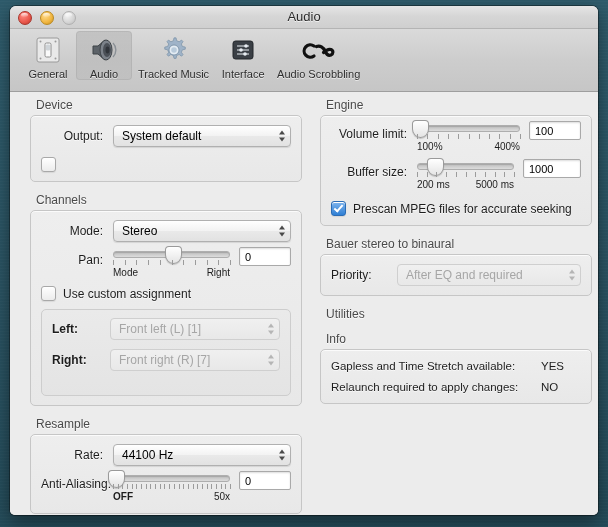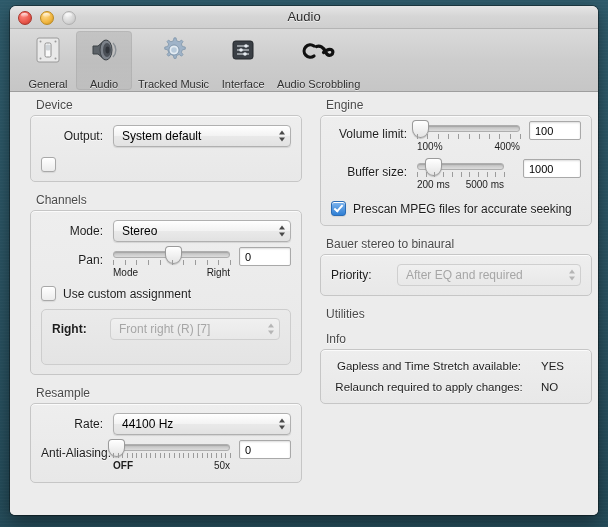--- a/index.html
+++ b/index.html
@@ -67,21 +67,20 @@
     display: flex;
     align-items: flex-start;
     padding-left: 10px;
   }
   .tb-item {
     width: auto; min-width: 44px;
     padding: 3px 6px 0 6px;
     display: flex; flex-direction: column; align-items: center;
     border-radius: 4px;
     margin-top: 2px;
-    gap: 10px;
   }
   .tb-item.selected {
     background: linear-gradient(180deg, rgba(0,0,0,0.10), rgba(0,0,0,0.04));
     box-shadow: inset 0 0 0 1px rgba(0,0,0,0.06);
   }
   .tb-icon { height: 32px; display: flex; align-items: center; justify-content: center; }
   .tb-label {
     font-size: 11px; color: #2f2f2f; margin-top: 2px;
     text-shadow: 0 1px 0 rgba(255,255,255,0.65);
     white-space: nowrap;
@@ -224,21 +223,21 @@
     border: 1px solid #aeaeae; border-radius: 10px;
     background: linear-gradient(180deg,#fdfdfd 0%, #f2f2f2 50%, #e6e6e6 51%, #dedede 100%);
     box-shadow: 0 1px 1px rgba(0,0,0,0.10), inset 0 1px 0 #fff;
     font-size: 12px; color: #111; text-align: center;
     margin-bottom: 7px;
   }
   .pill:last-child { margin-bottom: 0; }
 
   .info-row { display: flex; align-items: baseline; margin-bottom: 9px; font-size: 11.5px; color:#1d1d1d; }
   .info-row:last-child { margin-bottom: 0; }
-  .info-label { width: 196px; text-align: center; text-shadow: 0 1px 0 rgba(255,255,255,0.7); }
+  .info-label { width: 196px; text-align: left; text-shadow: 0 1px 0 rgba(255,255,255,0.7); }
   .info-value { margin-left: 14px; font-weight: normal; }
 </style>
 </head>
 <body>
 
 <div class="desktop"></div>
 
 <div class="window">
 
   <div class="titlebar">
@@ -388,20 +387,30 @@
             </div>
             <div class="numfield" style="margin-top:-4px;">0</div>
           </div>
 
           <div class="row check-row" style="margin-top:6px; margin-bottom:0;">
             <div class="cbox"></div>
             <div class="check-label">Use custom assignment</div>
           </div>
 
           <div class="subbox">
+            <div class="row">
+              <div class="lbl" style="width:48px; margin-right:10px; text-align:left; font-weight:bold;">Left:</div>
+              <div class="popup disabled" style="flex:1;">
+                <span>Front left (L) [1]</span>
+                <span class="arrows">
+                    <i class="up"></i>
+                    <i class="down"></i>
+                  </span>
+              </div>
+            </div>
             <div class="row" style="margin-bottom:16px;">
               <div class="lbl" style="width:48px; margin-right:10px; text-align:left; font-weight:bold;">Right:</div>
               <div class="popup disabled" style="flex:1;">
                 <span>Front right (R) [7]</span>
                 <span class="arrows">
                     <i class="up"></i>
                     <i class="down"></i>
                   </span>
               </div>
             </div>
@@ -497,21 +506,21 @@
               <div class="scale">
                 <span class="lo">100%</span>
                 <span class="hi">400%</span>
               </div>
             </div>
             <div class="numfield" style="margin-top:-4px;">100</div>
           </div>
 
           <div class="row" style="align-items:flex-start;">
             <div class="lbl" style="width:76px; margin-right:10px; padding-top:2px;">Buffer size:</div>
-            <div class="slider-wrap" style="flex:1; margin-right:19px;">
+            <div class="slider-wrap" style="flex:1; margin-right:9px;">
               <div class="track">
                 <div class="thumb" style="left:17%;"></div>
               </div>
               <div class="ticks">
                 <span style="left:0%"></span>
                   <span style="left:10%"></span>
                   <span style="left:20%"></span>
                 <span style="left:30%"></span>
                   <span style="left:40%"></span>
                   <span style="left:50%"></span>

